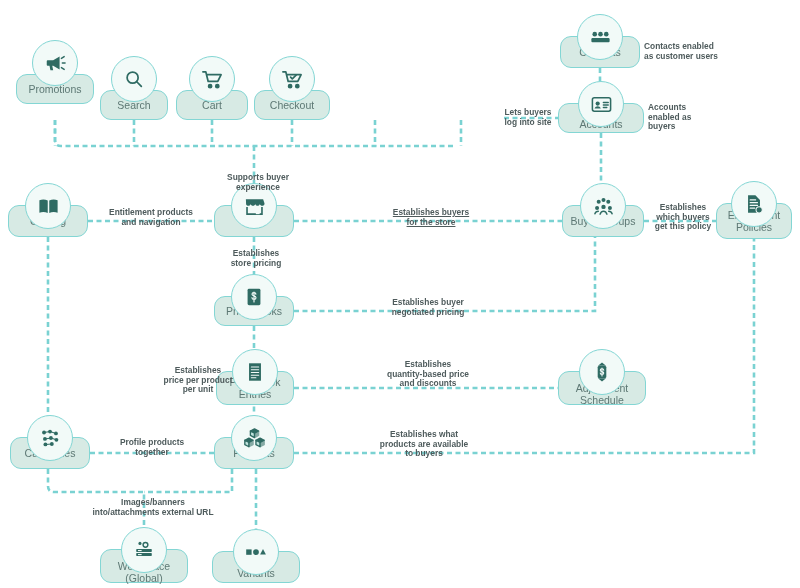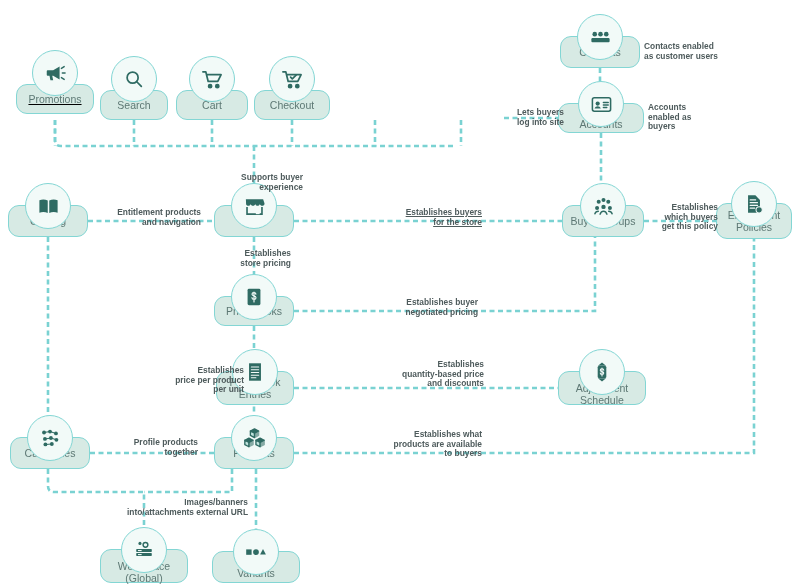--- a/index.html
+++ b/index.html
@@ -34,21 +34,21 @@
     display:flex;align-items:center;justify-content:center;
     z-index:3;
   }
   .node .badge svg{display:block;}
 
   .elabel{
     position:absolute;
     color:#4e5b5c;
     font-size:8.4px;
     line-height:9.6px;
-    text-align:right;
+    text-align:center;
     font-weight:700;
     white-space:pre-line;
     z-index:4;
   }
   .elabel.lt{text-align:left;}
 </style>
 </head>
 <body>
 
 <div id="stage">
@@ -94,21 +94,21 @@
 
       <path d="M254 437 L254 405"></path>
 
       <path d="M256 469 L256 551"></path>
 
       <path d="M48 469 L48 486 Q48 492 54 492 L144 492 L144 549"></path>
       <path d="M232 469 L232 492 L144 492"></path>
     </g>
   </svg>
 
-  <div class="node" style="left:16px;top:72px;width:78px;height:42px;text-decoration:underline;">
+  <div class="node" style="left:16px;top:62px;width:78px;height:42px;">
     <div class="badge" style="top:-22px;width:44px;height:44px;">
       <svg width="22" height="22" viewBox="0 0 24 24" fill="#2f6b63">
           <path d="M3 10v4a1 1 0 0 0 1 1h2l1 5h3l-1-5h1l7 4V5l-7 4H4a1 1 0 0 0-1 1z"></path>
           <path d="M19 7l3-2M20 12h3M19 17l3 2" stroke="#2f6b63" stroke-width="1.6" fill="none" stroke-linecap="round"></path>
         </svg>
     </div>
     <div class="pill" style="height:30px;">
         <span>Promotions</span>
       </div>
   </div>

